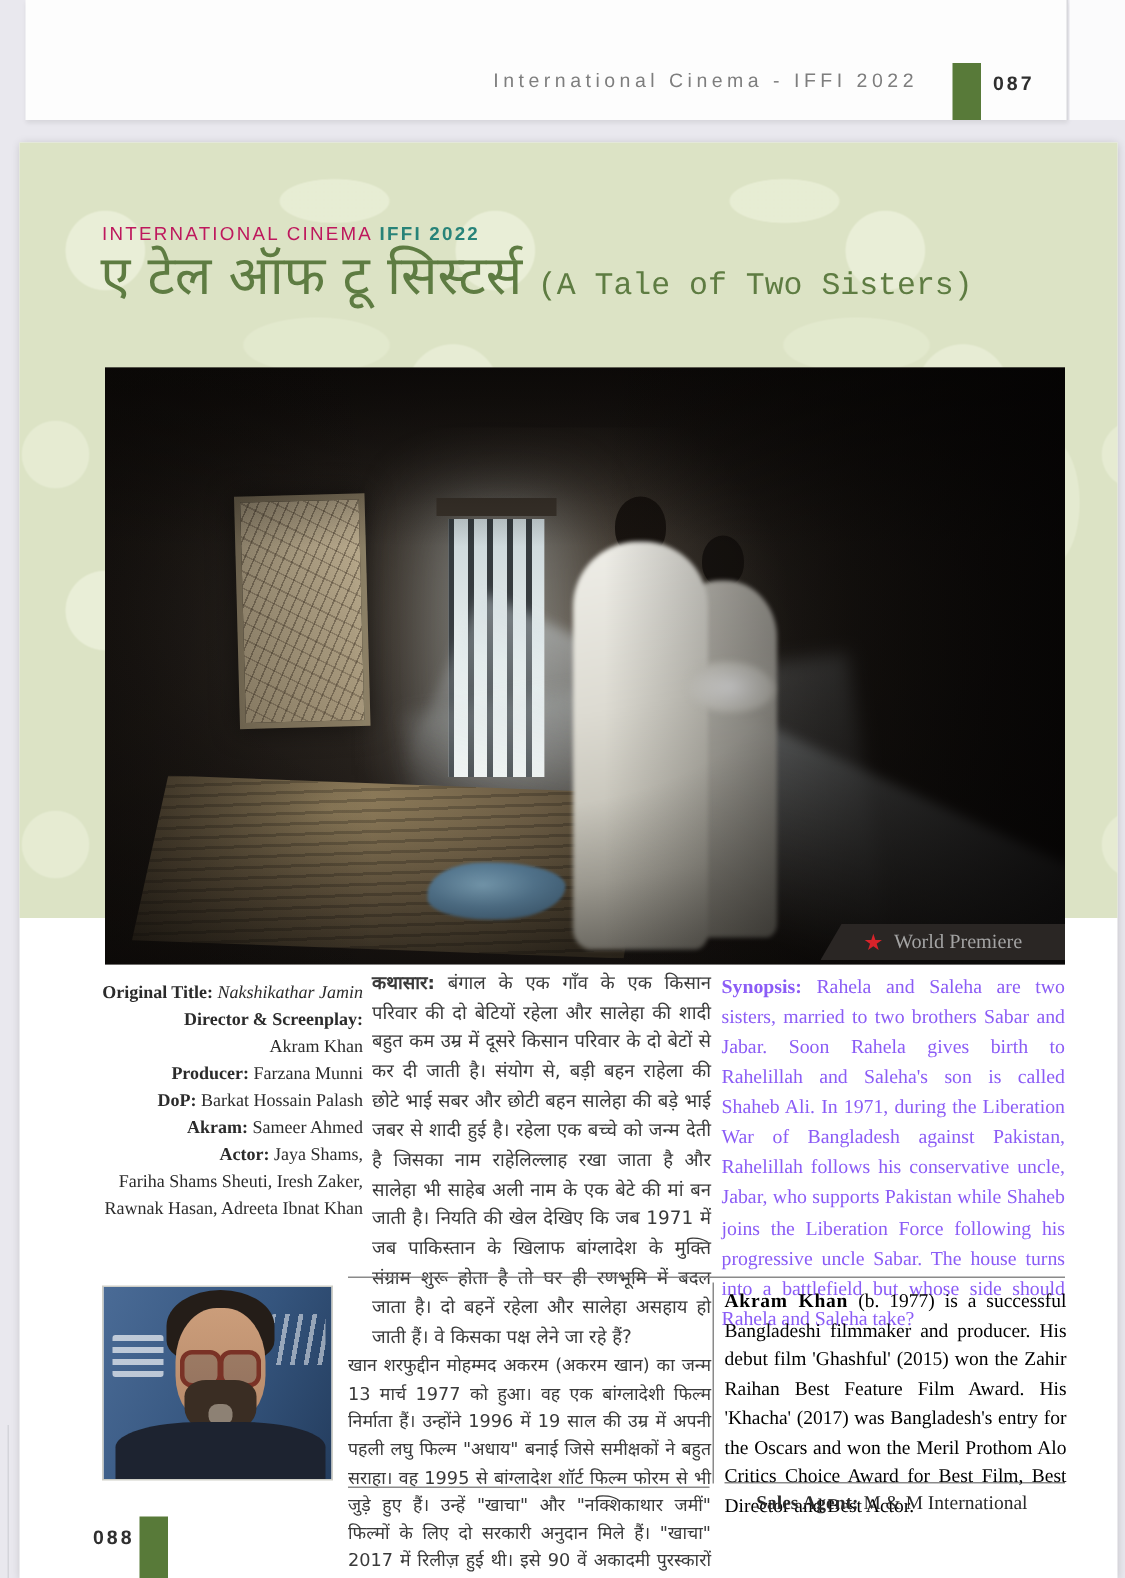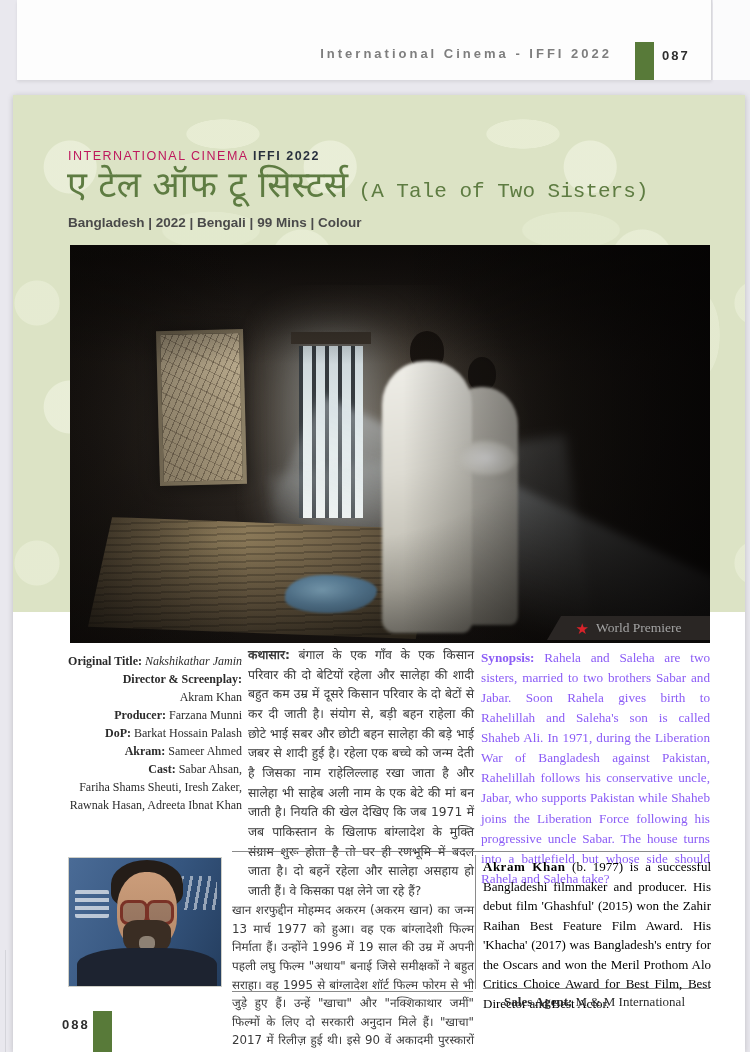--- a/index.html
+++ b/index.html
@@ -16,21 +16,21 @@
     background:#fdfdfd;
     border-right:1px solid #d8d8dc;
     box-shadow:0 2px 3px rgba(0,0,0,.08);
   }
   .top-band-right {
     position:absolute; left:713px; top:0; width:37px; height:80px;
     background:#fbfbfc;
   }
   .top-header {
     position:absolute; top:46px; right:138px;
-    display:flex; align-items:center;font-weight:bold;
+    display:flex; align-items:center;
   }
   .top-header .bar-title {
     font-size:13px; letter-spacing:3px; color:#7e7e7e; white-space:nowrap;
   }
   .accent-rect {
     position:absolute; left:635px; top:42px; width:19px; height:38px;
     background:#587a39;
   }
   .page-num-087 {
     position:absolute; left:662px; top:48px;
@@ -49,21 +49,21 @@
       radial-gradient(circle at 22% 30%, rgba(244,247,230,.55) 0 26px, transparent 27px),
       radial-gradient(ellipse 60px 24px at 70% 15%, rgba(242,246,226,.5) 0 60%, transparent 62%),
       radial-gradient(circle at 85% 55%, rgba(244,247,230,.45) 0 30px, transparent 31px),
       radial-gradient(ellipse 34px 70px at 45% 75%, rgba(240,244,224,.4) 0 60%, transparent 62%),
       radial-gradient(circle at 10% 80%, rgba(244,247,230,.4) 0 22px, transparent 23px),
       radial-gradient(ellipse 80px 30px at 55% 45%, rgba(238,243,221,.35) 0 60%, transparent 62%);
     background-size:260px 240px, 300px 260px, 340px 300px, 280px 320px, 240px 260px, 360px 300px;
   }
   .section-label { position:absolute; left:55px; top:54px; font-size:12.5px; letter-spacing:1.5px; }
   .section-label .p1 { color:#be185d;text-align:center; }
-  .section-label .p2 { color:#0f172a; font-weight:bold; }
+  .section-label .p2 { color:#0f766e; font-weight:bold; }
   .film-title {
     position:absolute; left:54px; top:68px; width:650px;
     color:#5e7c42; white-space:nowrap;
   }
   .film-title .hi { font-size:36px; line-height:1.2; font-family:"DejaVu Sans", sans-serif; }
   .film-title .en { font-size:21px; padding-left:6px;font-family:Liberation Mono, monospace; }
   .film-meta {
     position:absolute; left:55px; top:120px;
     font-size:13.5px; font-weight:bold; color:#4a4a4a;
   }
@@ -250,21 +250,20 @@
   <div class="section-label">
     <span class="p1">INTERNATIONAL CINEMA</span>
     <span class="p2">IFFI 2022</span>
   </div>
 
   <div class="film-title">
     <span class="hi">ए टेल ऑफ टू सिस्टर्स</span>
     <span class="en">(A Tale of Two Sisters)</span>
   </div>
 
-  <div class="film-meta">Bangladesh | 2022 | Bengali | 99 Mins | Colour</div>
 
   <div class="still">
     <div class="wall-glow"></div>
     <div class="artwork"></div>
     <div class="window">
         <div class="lintel"></div>
       </div>
     <div class="beam1"></div>
     <div class="beam2"></div>
     <div class="mat"></div>
@@ -285,21 +284,21 @@
     </div>
   </div>
 
   <div class="credits">
     <div><b>Original Title:</b> <span class="it">Nakshikathar Jamin</span></div>
     <div><b>Director &amp; Screenplay:</b> <span></span></div>
     <div><b></b> <span>Akram Khan</span></div>
     <div><b>Producer:</b> <span>Farzana Munni</span></div>
     <div><b>DoP:</b> <span>Barkat Hossain Palash</span></div>
     <div><b>Akram:</b> <span>Sameer Ahmed</span></div>
-    <div><b>Cast:</b> <span>Sabar Ahsan,</span></div>
+    <div><b>Actor:</b> <span>Jaya Shams,</span></div>
     <div><b></b> <span>Fariha Shams Sheuti, Iresh Zaker,</span></div>
     <div><b></b> <span>Rawnak Hasan, Adreeta Ibnat Khan</span></div>
   </div>
 
   <div class="syn-hi">
     <b>कथासार:</b>
     <span>बंगाल के एक गाँव के एक किसान परिवार की दो बेटियों रहेला और सालेहा की शादी बहुत कम उम्र में दूसरे किसान परिवार के दो बेटों से कर दी जाती है। संयोग से, बड़ी बहन राहेला की छोटे भाई सबर और छोटी बहन सालेहा की बड़े भाई जबर से शादी हुई है। रहेला एक बच्चे को जन्म देती है जिसका नाम राहेलिल्लाह रखा जाता है और सालेहा भी साहेब अली नाम के एक बेटे की मां बन जाती है। नियति की खेल देखिए कि जब 1971 में जब पाकिस्तान के खिलाफ बांग्लादेश के मुक्ति संग्राम शुरू होता है तो घर ही रणभूमि में बदल जाता है। दो बहनें रहेला और सालेहा असहाय हो जाती हैं। वे किसका पक्ष लेने जा रहे हैं?</span>
   </div>
   <div class="syn-en">
     <b>Synopsis:</b>

